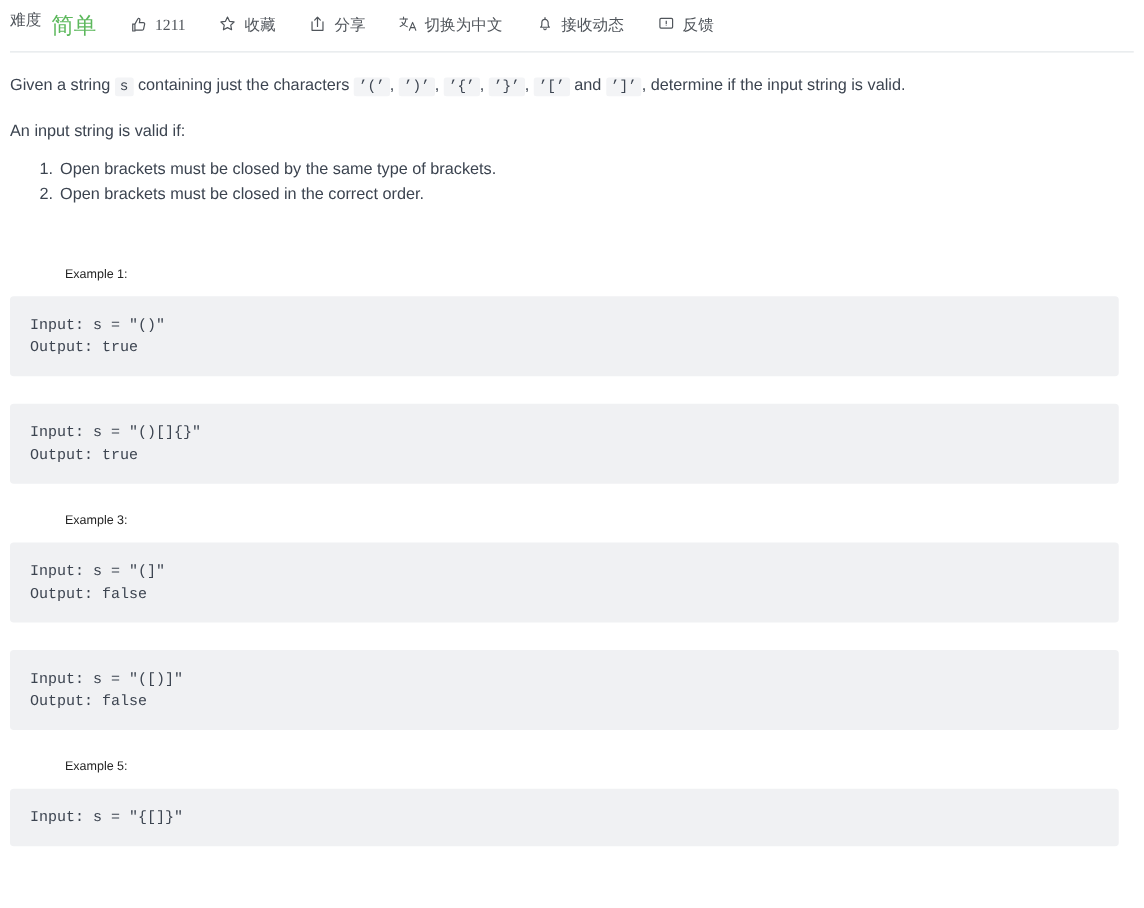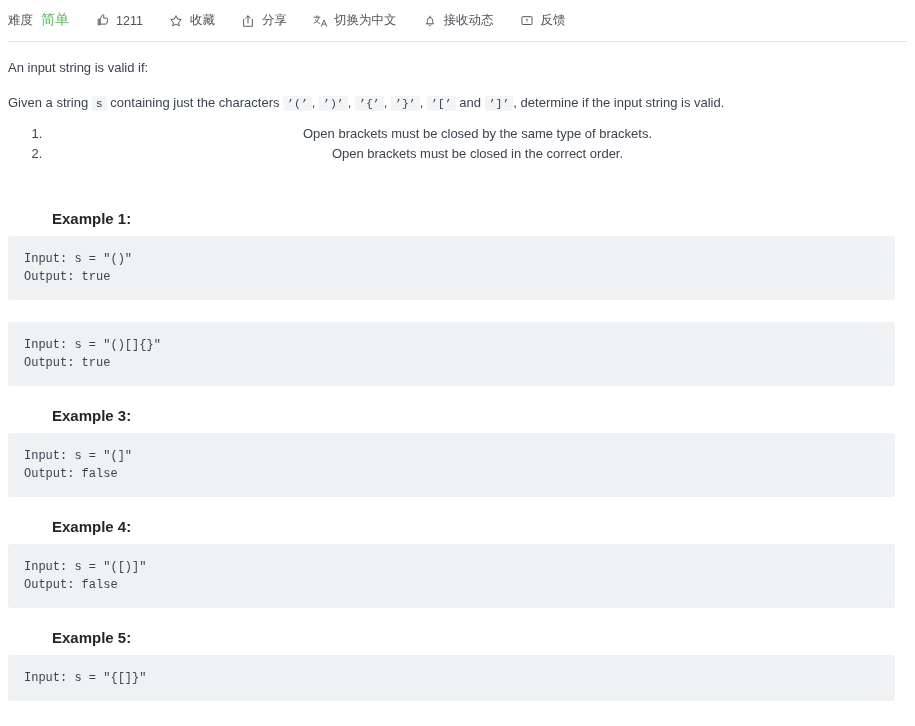--- a/index.html
+++ b/index.html
@@ -39,29 +39,30 @@
     display: flex;
     align-items: center;
     height: 30px;
     margin-top: 5px;
     font-size: 12.5px;
     color: #50555b;
     white-space: nowrap;
   }
   .meta-group {
     display: flex;
-    align-items: flex-end;
+    align-items: flex-start;
     margin-right: 26px;
+    font-family: Liberation Serif, serif;
   }
   .meta-group:last-child { margin-right: 0; }
   .meta-label { color: #50555b; }
   .difficulty-value {
     color: #5cb85c;
     margin-left: 8px;
-    font-size: 14px;
+    font-size: 18px;
   }
   .meta-icon {
     display: inline-flex;
     align-items: center;
     justify-content: center;
     width: 15px;
     height: 15px;
     margin-right: 6px;
     color: #50555b;
     flex: 0 0 auto;
@@ -100,27 +101,27 @@
     white-space: pre;
   }
 
   ol.rules {
     margin: 11px 0 0 0;
     padding-left: 38px;
     font-size: 13px;
     line-height: 20px;
     color: #3c4450;
   }
-  ol.rules li { margin: 0; padding-left: 2px; text-align: center; }
+  ol.rules li { margin: 0; padding-left: 2px; }
 
   
   .example-block { margin-top: 0; }
   .example-title {
-    font-size: 15px;
-    font-weight: bold;
+    font-size: 10px;
+    font-weight: normal;
     color: #262626;
     margin: 0 0 9px 0;
     line-height: 16px;
     padding-left: 44px;
   }
   .code-block {
     background: #f0f1f3;
     border-radius: 3px;
     padding: 14px 16px;
     margin: 0 0 0 0;
@@ -213,34 +214,34 @@
         </svg>
       </span>
       <span class="meta-text">反馈</span>
     </div>
 
   </div>
 
   <div class="divider"></div>
 
   <div class="content">
-
-    <p class="para">An input string is valid if:</p>
 
     <p class="para"><span>Given a string</span>
       <code class="inline">s</code>
       <span>containing just the characters</span>
       <code class="inline">’(’</code><span>,</span>
       <code class="inline">’)’</code><span>,</span>
       <code class="inline">’{’</code><span>,</span>
       <code class="inline">’}’</code><span>,</span>
       <code class="inline">’[’</code>
       <span>and</span>
       <code class="inline">’]’</code><span>, determine if the input string is valid.</span></p>
 
+    <p class="para">An input string is valid if:</p>
+
     <ol class="rules">
       <li>Open brackets must be closed by the same type of brackets.</li>
       <li>Open brackets must be closed in the correct order.</li>
     </ol>
 
     <div class="sp-examples">
 
       <div class="example-block">
         <div class="example-title">Example 1:</div>
         <div class="code-block">
@@ -264,21 +265,20 @@
         <div class="example-title">Example 3:</div>
         <div class="code-block">
           <div class="code-line"><span class="code-key">Input: </span><span>s = "(]"</span></div>
           <div class="code-line"><span class="code-key">Output: </span><span>false</span></div>
         </div>
       </div>
 
       <div class="ex-gap"></div>
 
       <div class="example-block">
-        <div class="example-title">Example 4:</div>
         <div class="code-block">
           <div class="code-line"><span class="code-key">Input: </span><span>s = "([)]"</span></div>
           <div class="code-line"><span class="code-key">Output: </span><span>false</span></div>
         </div>
       </div>
 
       <div class="ex-gap"></div>
 
       <div class="example-block">
         <div class="example-title">Example 5:</div>

